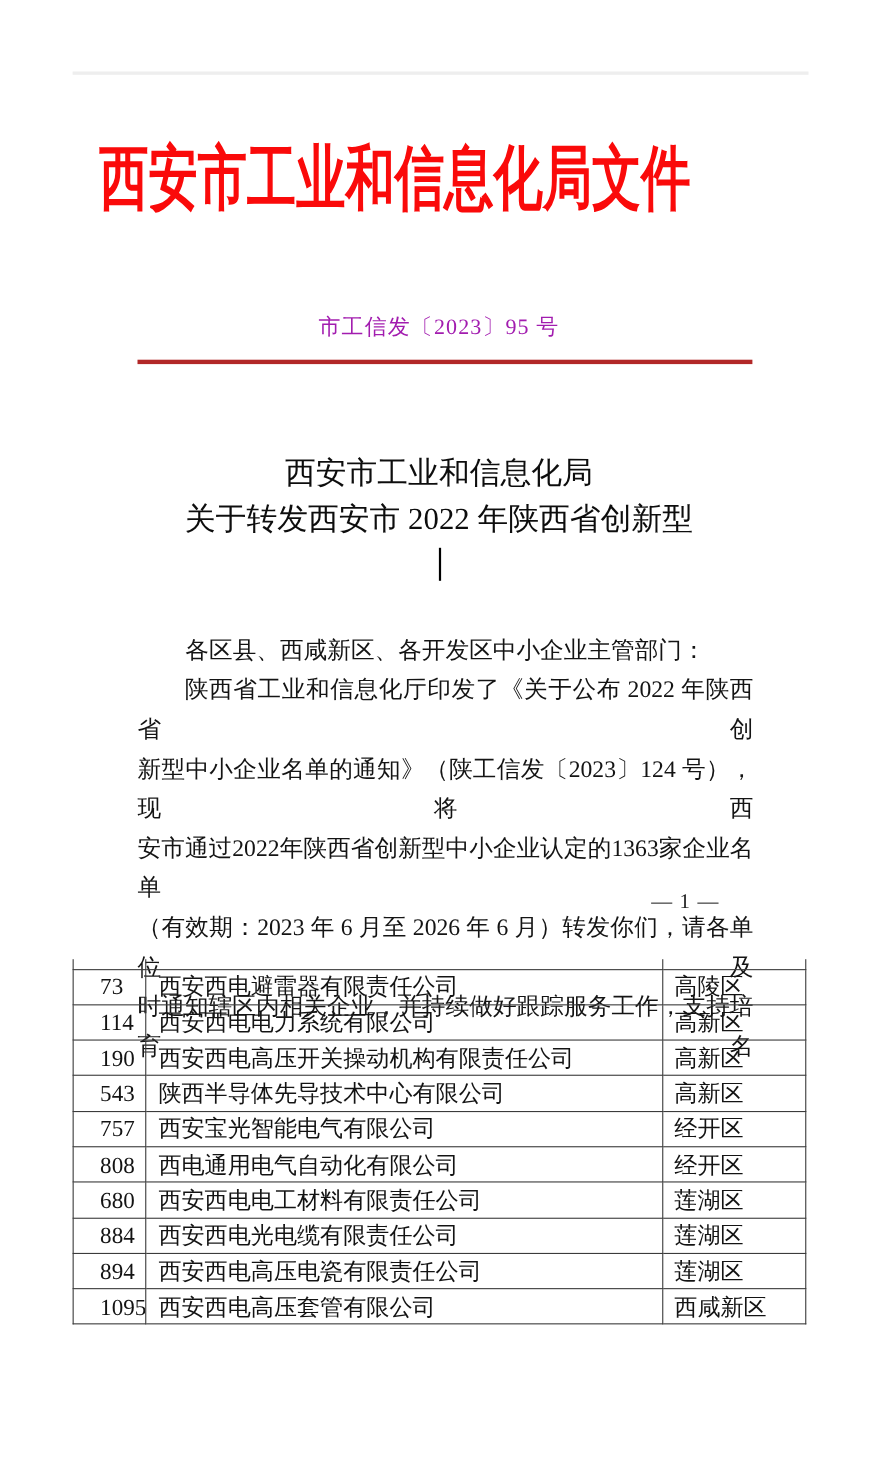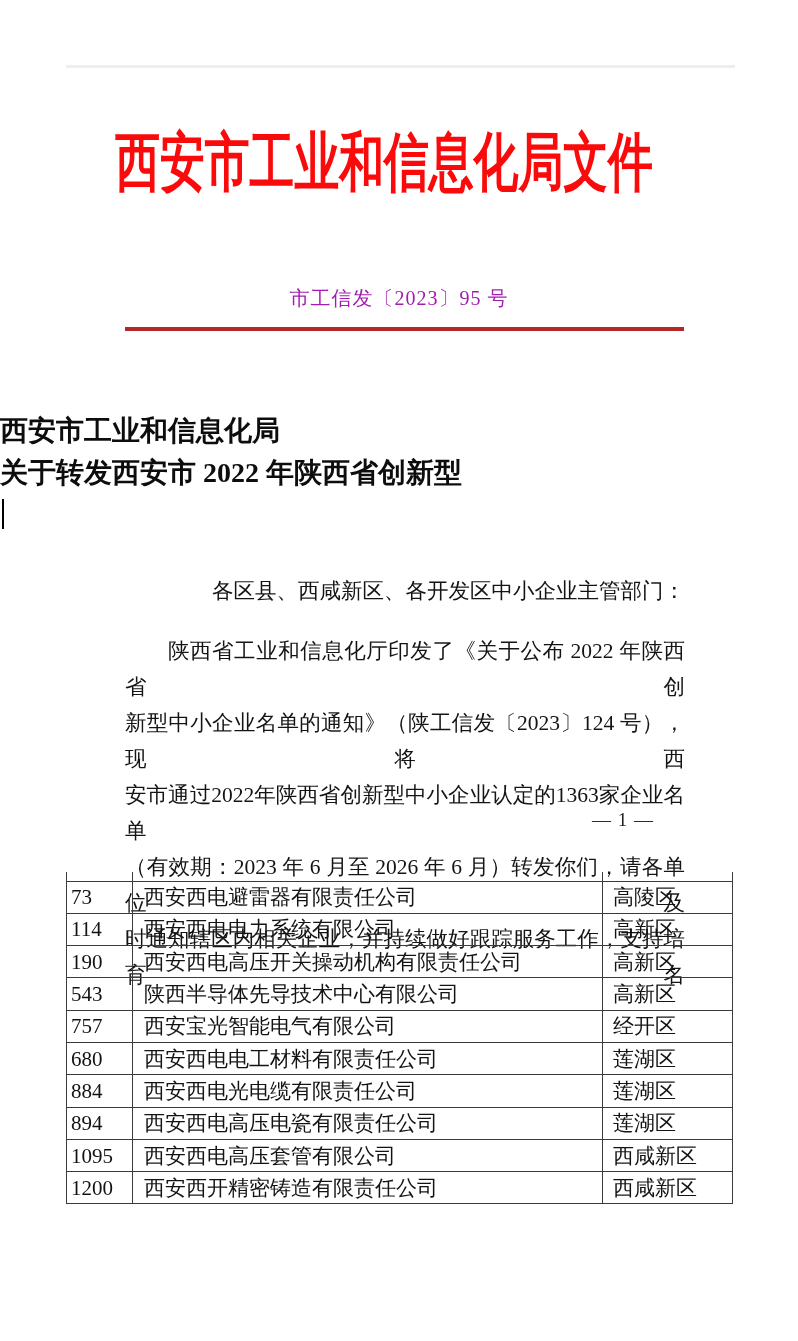--- a/index.html
+++ b/index.html
@@ -19,21 +19,21 @@
   }
   .page-sep-top { top: 65px; }
 
   .red-header {
     position: absolute;
     top: 130px;
     left: 0;
     width: 718px;
     height: 66px;
     display: flex;
-    justify-content: flex-start;
+    justify-content: center;
     align-items: center;
   }
   .red-header span {
     font-size: 64px;
     line-height: 66px;
     font-weight: 900;
     color: #fa0a0a;
     white-space: nowrap;
     transform: scaleX(0.70);
     transform-origin: center;
@@ -59,23 +59,23 @@
     width: 559px;
     height: 4px;
     background: #b22828;
   }
 
   .doc-title {
     position: absolute;
     top: 410px;
     left: 0;
     width: 798px;
-    text-align: left;
+    text-align: center;
     font-size: 28px;
-    font-weight: bold;
+    font-weight: normal;
     line-height: 42px;
     color: #0d0d0d;
   }
   .caret {
     display: inline-block;
     width: 2px;
     height: 30px;
     background: #000;
     margin-left: 2px;
     vertical-align: -5px;
@@ -83,26 +83,26 @@
 
   .body-block {
     position: absolute;
     top: 573px;
     left: 125px;
     width: 560px;
     font-size: 21.5px;
     line-height: 36px;
     color: #141414;
   }
-  .greeting { text-align: right; }
+  .greeting { text-align: center; }
   .body-line {
     text-align: justify;
     text-align-last: justify;
   }
-  .body-line.indent { text-indent: 43px; margin-top: 24px; }
+  .body-line.indent { text-indent: 43px; }
 
   .page-number {
     position: absolute;
     top: 808px;
     left: 592px;
     font-size: 19px;
     line-height: 24px;
     color: #222;
     letter-spacing: 1px;
     white-space: nowrap;
@@ -119,21 +119,21 @@
   .company-table td {
     border: 1.6px solid #3b3b3b;
     height: 32.3px;
     font-size: 21px;
     line-height: 24px;
     color: #131313;
     white-space: nowrap;
     overflow: hidden;
     vertical-align: middle;
   }
-  .company-table .col-no       { width: 66px;  padding-left: 4px;  }
+  .company-table .col-no       { width: 66px;  padding-left: 24px;  }
   .company-table .col-company  { width: 470px; padding-left: 11px; }
   .company-table .col-district { width: 130px; padding-left: 10px; margin-left: 46px; }
   .company-table tr.stub-row td {
     border-top: none;
     height: 9px;
   }
 </style>
 </head>
 <body>
 
@@ -195,20 +195,25 @@
     <td class="col-company">陕西半导体先导技术中心有限公司</td>
     <td class="col-district">高新区</td>
   </tr>
 
   <tr>
     <td class="col-no">757</td>
     <td class="col-company">西安宝光智能电气有限公司</td>
     <td class="col-district">经开区</td>
   </tr>
 
+  <tr>
+    <td class="col-no">808</td>
+    <td class="col-company">西电通用电气自动化有限公司</td>
+    <td class="col-district">经开区</td>
+  </tr>
 
   <tr>
     <td class="col-no">680</td>
     <td class="col-company">西安西电电工材料有限责任公司</td>
     <td class="col-district">莲湖区</td>
   </tr>
 
   <tr>
     <td class="col-no">884</td>
     <td class="col-company">西安西电光电缆有限责任公司</td>
@@ -221,19 +226,14 @@
     <td class="col-company">西安西电高压电瓷有限责任公司</td>
     <td class="col-district">莲湖区</td>
   </tr>
 
   <tr>
     <td class="col-no">1095</td>
     <td class="col-company">西安西电高压套管有限公司</td>
     <td class="col-district">西咸新区</td>
   </tr>
 
-  <tr>
-    <td class="col-no">1200</td>
-    <td class="col-company">西安西开精密铸造有限责任公司</td>
-    <td class="col-district">西咸新区</td>
-  </tr>
 </tbody>
 </table>
 
 </body></html>

